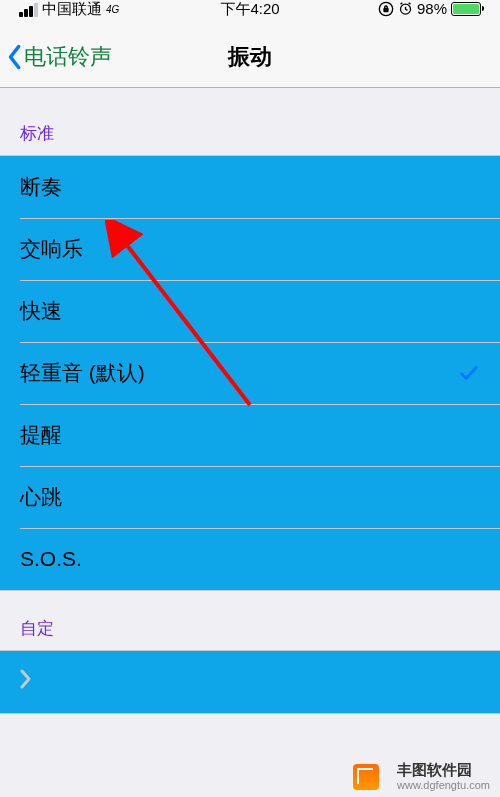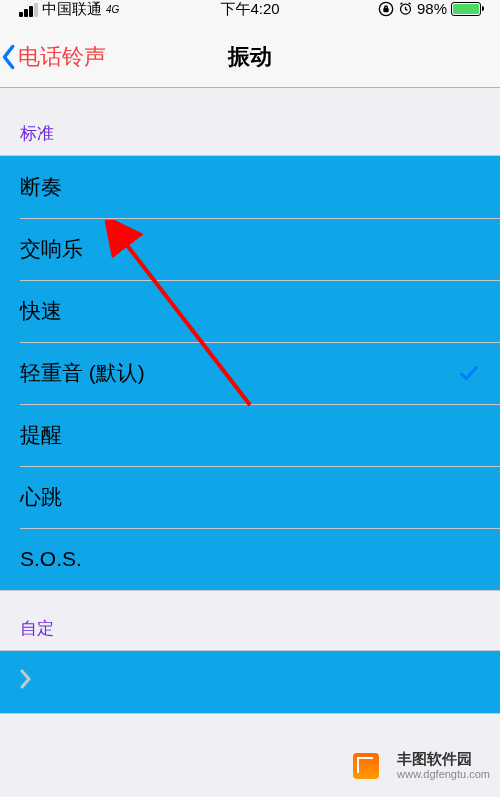--- a/index.html
+++ b/index.html
@@ -41,22 +41,23 @@
     
     .nav {
       height: 62px;
       background: #f7f7f7;
       border-bottom: 1px solid #b2b2b2;
       display:flex; align-items:center;
       position:relative;
     }
     .back {
       display:flex; align-items:center;
-      color:#ef4444;
+      color:#15803d;
       font-size:22px;
+      padding-left:6px;
       gap:2px;
       text-align:center;
     }
     .chevron-left { width:16px; height:28px; }
     .nav-title {
       position:absolute; left:50%; transform:translateX(-50%);
       font-size:22px; font-weight:600;
     }
     
     .section-hdr {
@@ -81,21 +82,21 @@
     .check { width:22px; height:22px; color:#007aff; }
     .disclosure { color:#c7c7cc; font-size:22px; }
     
     .arrow-anno {
       position:absolute;
       pointer-events:none;
     }
     
     .watermark {
       position:absolute;
-      bottom:15px; right:6px;
+      bottom:4px; right:6px;
       display:flex; align-items:center;
       gap:18px;
       font-size:14px;
     }
     .wm-mark {
       width:26px; height:26px;
       background: linear-gradient(#ff6a00,#ff9a00);
       border-radius:4px;
       position:relative;
     }

